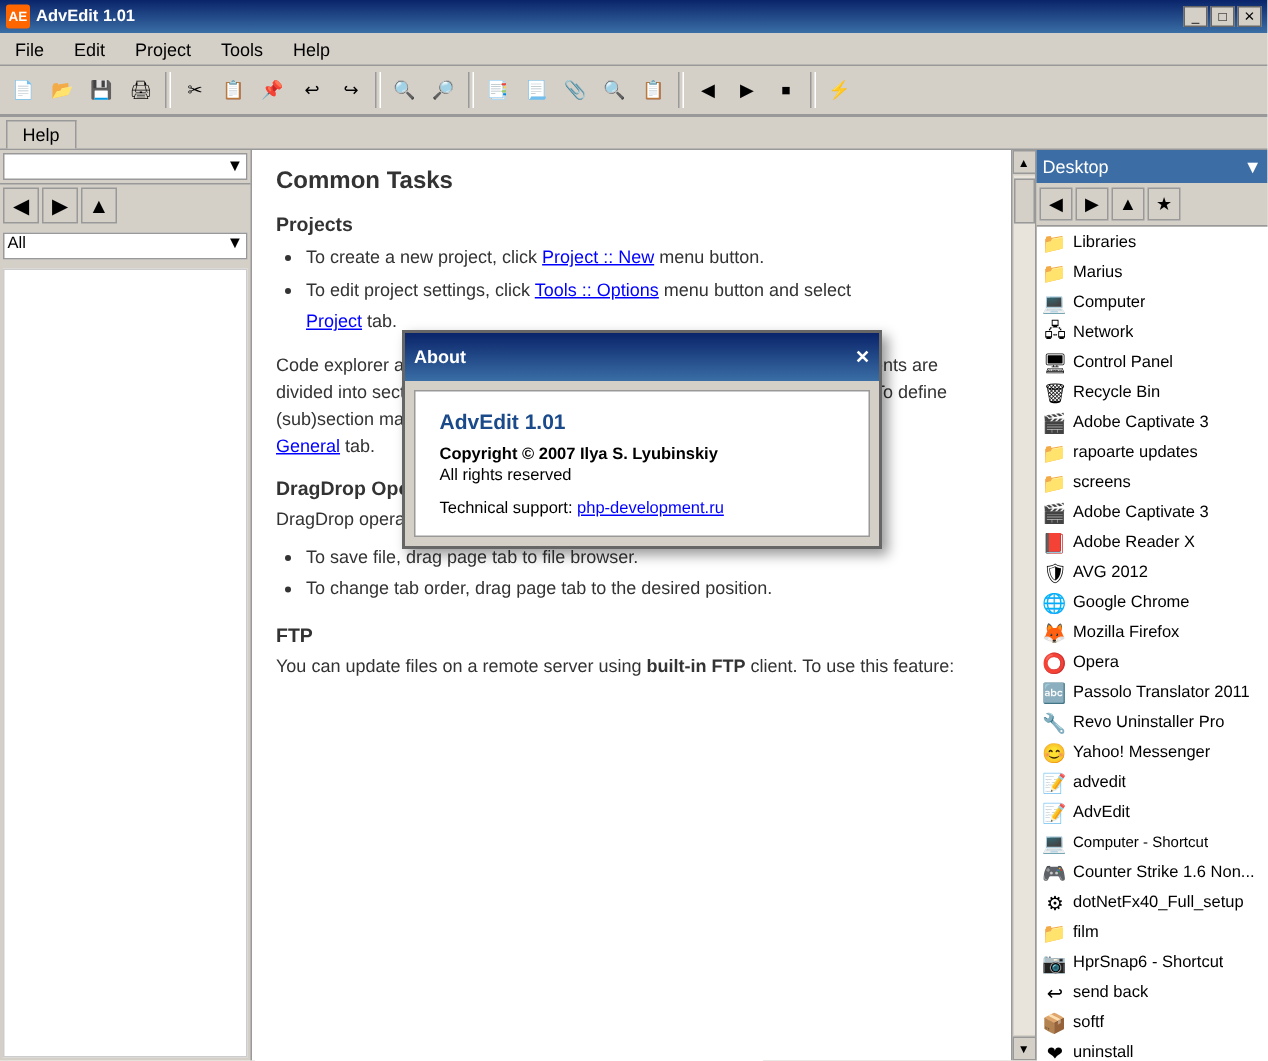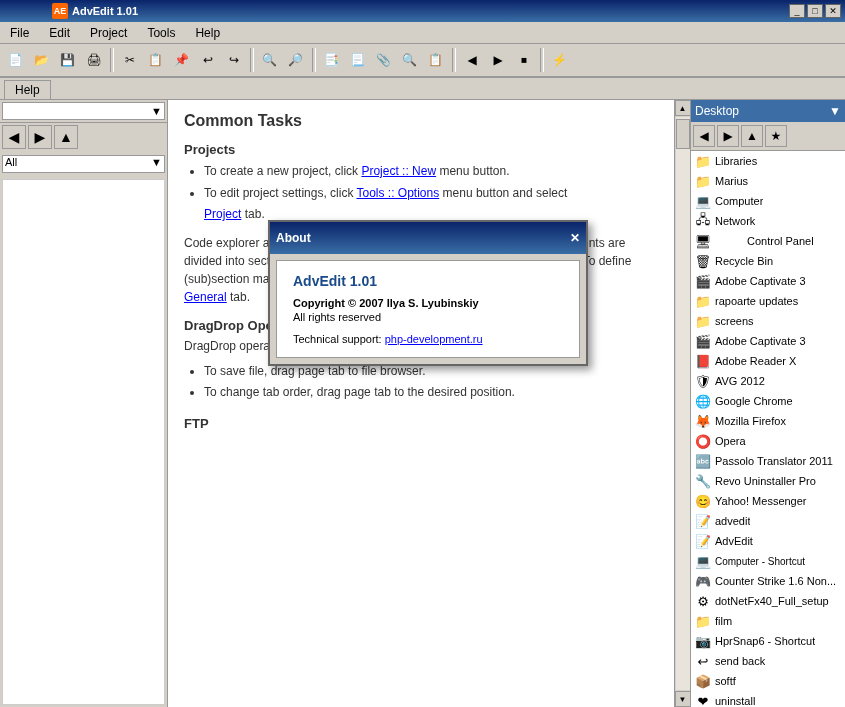--- a/index.html
+++ b/index.html
@@ -8,21 +8,21 @@
     
     .title-bar {
       background: linear-gradient(to bottom, #0a246a, #3a6ea5);
       color: white;
       height: 22px;
       display: flex;
       align-items: center;
       padding: 0 4px;
       justify-content: space-between;
     }
-    .title-bar-left { display: flex; align-items: center; gap: 4px; font-size: 11px; font-weight: bold; margin-left: 48px; }
+    .title-bar-left { display: flex; align-items: center; gap: 4px; font-size: 11px; font-weight: bold; }
     .title-bar-icon { width: 16px; height: 16px; background: #ff6600; border-radius: 2px; display: flex; align-items: center; justify-content: center; color: white; font-size: 9px; font-weight: bold; }
     .title-bar-controls { display: flex; gap: 2px; }
     .title-btn { width: 16px; height: 14px; background: #d4d0c8; border: 1px solid #666; font-size: 9px; cursor: pointer; display: flex; align-items: center; justify-content: center; color: #000; }
     .title-btn.close { background: #d4d0c8; }
 
     
     .menu-bar {
       background: #d4d0c8;
       border-bottom: 1px solid #999;
       height: 22px;
@@ -326,20 +326,23 @@
       </p>
 
       <h3>DragDrop Operations</h3>
       <p>DragDrop operations available in AdvEdit:</p>
       <ul>
         <li>To save file, drag page tab to file browser.</li>
         <li>To change tab order, drag page tab to the desired position.</li>
       </ul>
 
       <h3>FTP</h3>
+      <p>
+        <span>You can update files on a remote server using </span><span class="bold-text">built-in FTP</span><span> client. To use this feature:</span>
+      </p>
 
       <div class="about-dialog">
         <div class="dialog-title">
           <span>About</span>
           <span class="dialog-close">✕</span>
         </div>
         <div class="dialog-body">
           <div class="app-title">AdvEdit 1.01</div>
           <div class="copyright">Copyright © 2007 Ilya S. Lyubinskiy</div>
           <div class="rights">All rights reserved</div>
@@ -383,21 +386,21 @@
         <div class="rp-item">
           <div class="rp-icon" style="font-size: 13px;">💻</div>
           <span style="font-size: 11px; overflow: hidden; text-overflow: ellipsis; white-space: nowrap;">Computer</span>
         </div>
         <div class="rp-item">
           <div class="rp-icon" style="font-size: 13px;">🖧</div>
           <span style="font-size: 11px; overflow: hidden; text-overflow: ellipsis; white-space: nowrap;">Network</span>
         </div>
         <div class="rp-item">
           <div class="rp-icon" style="font-size: 13px;">🖥</div>
-          <span style="font-size: 11px; overflow: hidden; text-overflow: ellipsis; white-space: nowrap; margin-left: 32px;">Control Panel</span>
+          <span style="font-size: 11px; overflow: hidden; text-overflow: ellipsis; white-space: nowrap;">Control Panel</span>
         </div>
         <div class="rp-item">
           <div class="rp-icon" style="font-size: 13px;">🗑</div>
           <span style="font-size: 11px; overflow: hidden; text-overflow: ellipsis; white-space: nowrap;">Recycle Bin</span>
         </div>
         <div class="rp-item">
           <div class="rp-icon" style="font-size: 13px;">🎬</div>
           <span style="font-size: 11px; overflow: hidden; text-overflow: ellipsis; white-space: nowrap;">Adobe Captivate 3</span>
         </div>
         <div class="rp-item">

